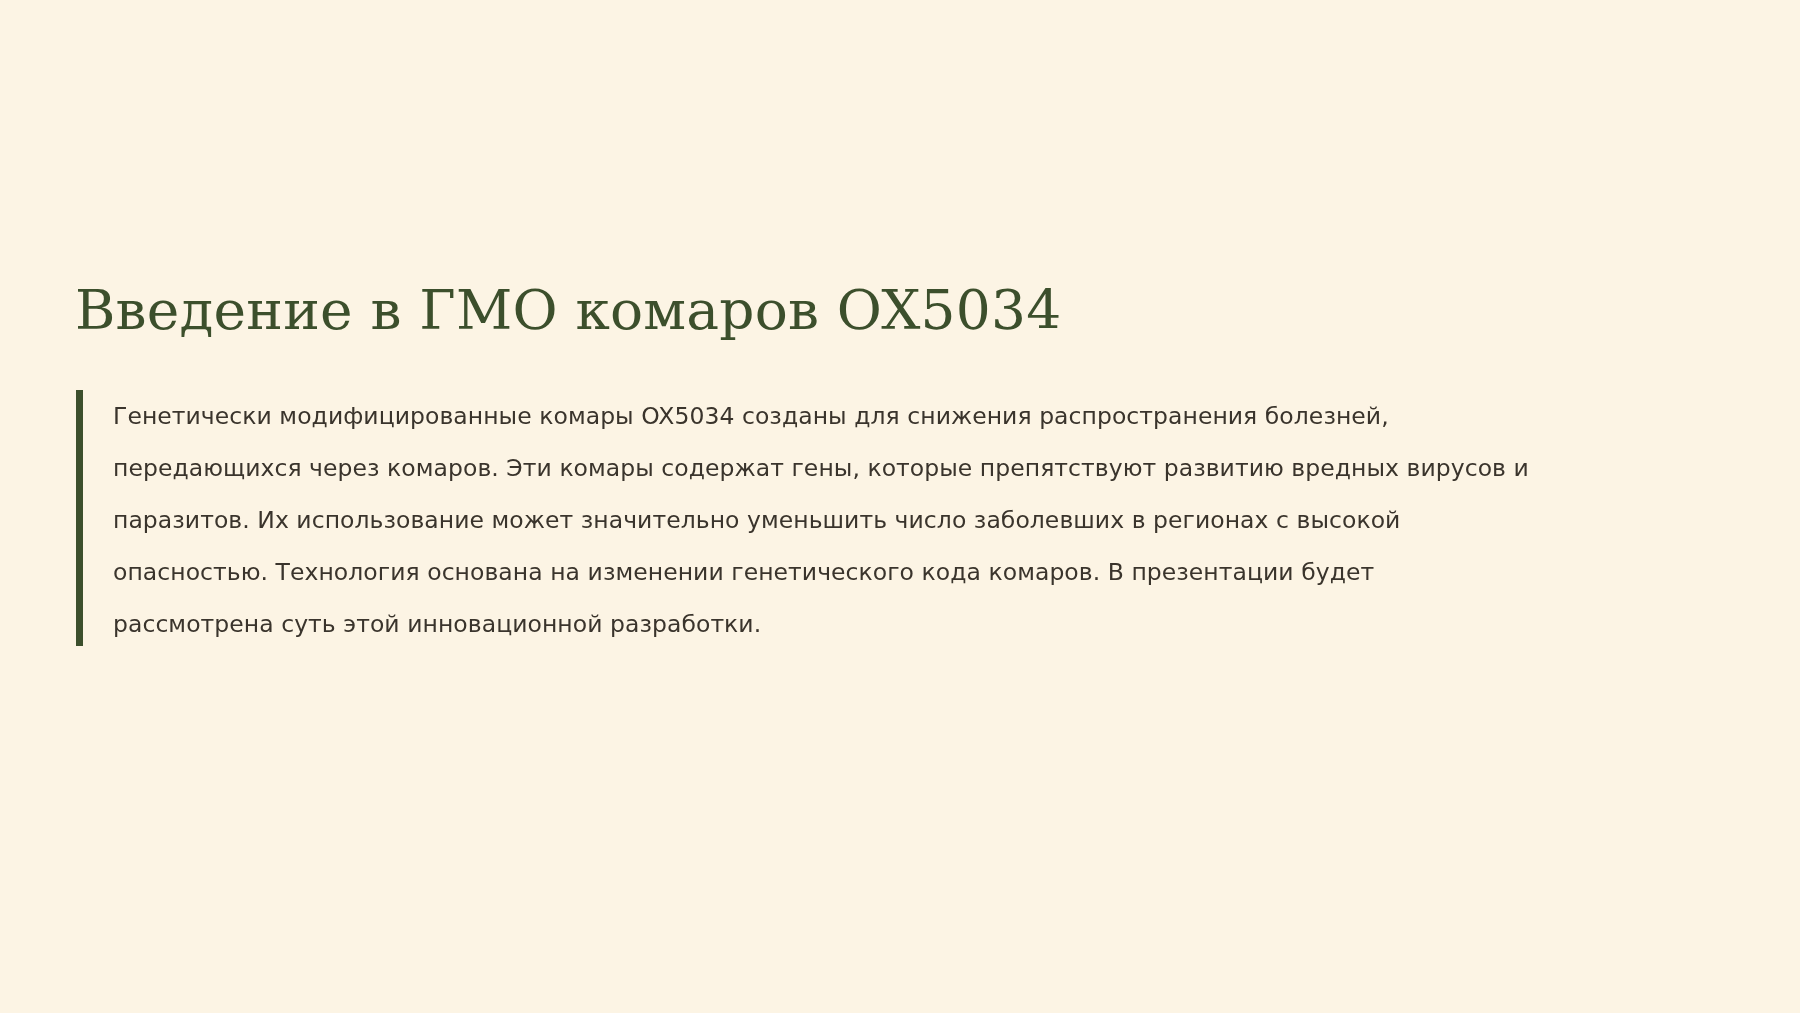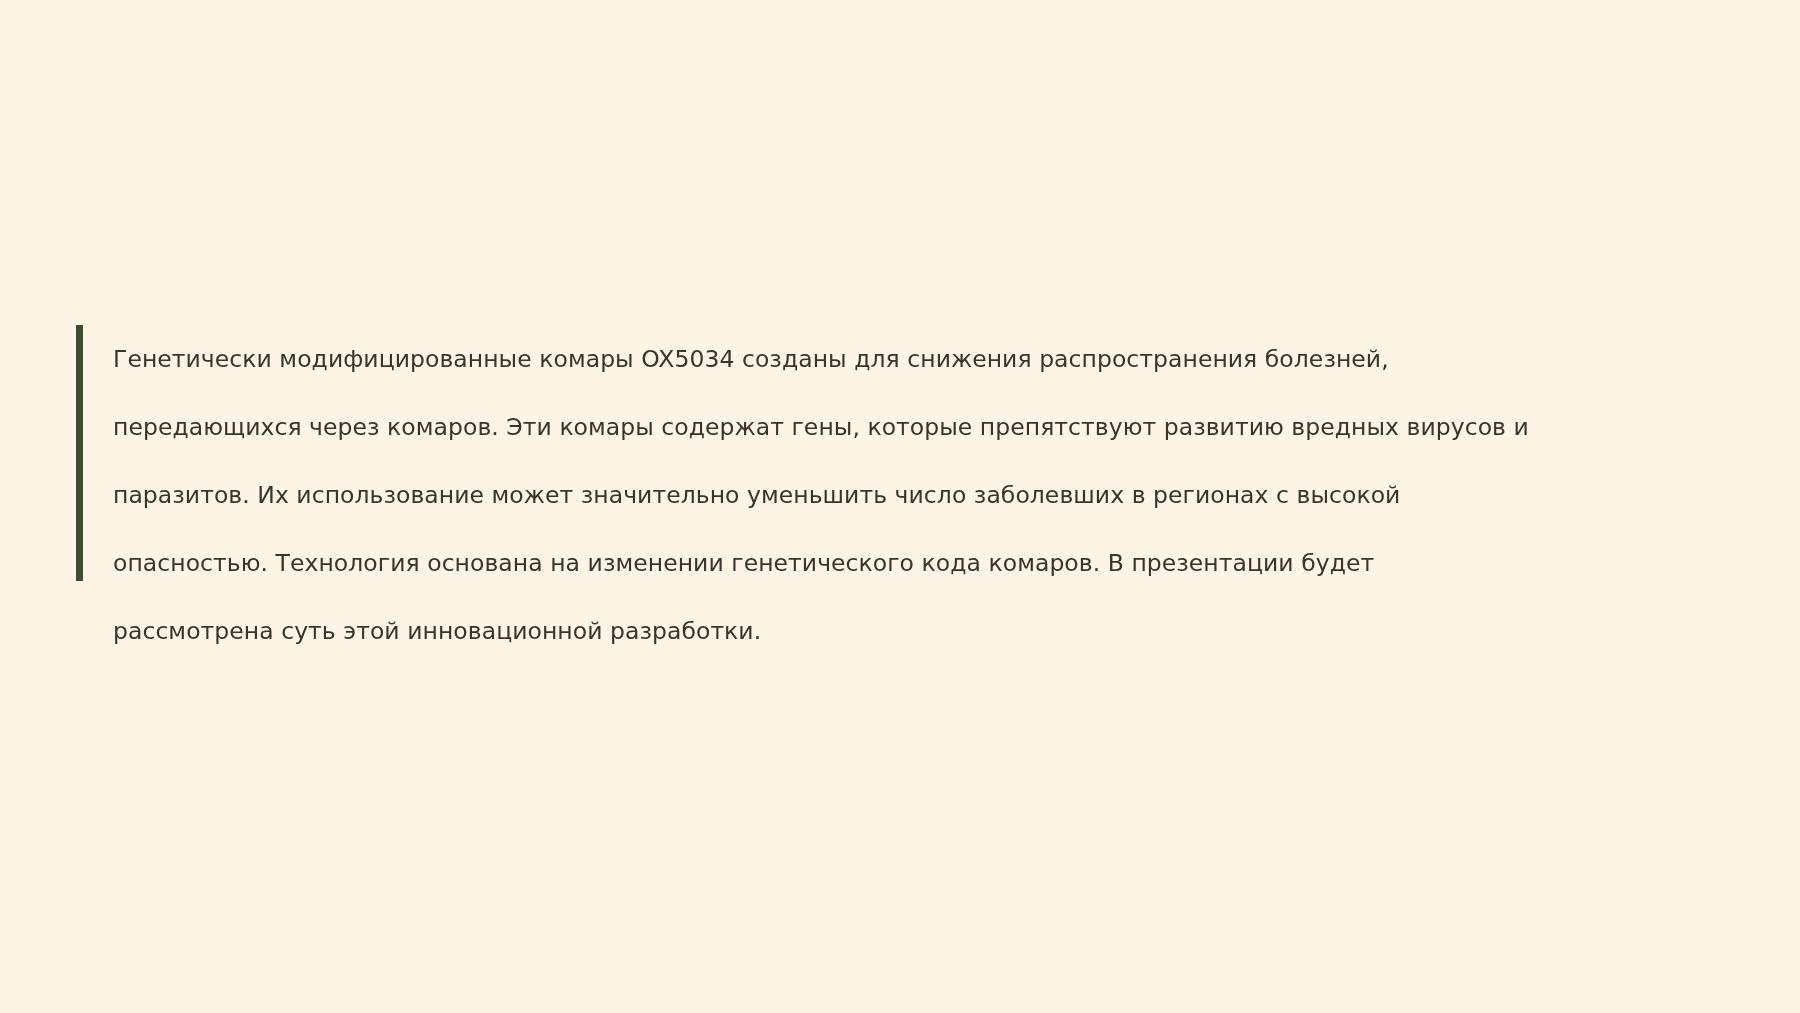--- a/index.html
+++ b/index.html
@@ -48,34 +48,35 @@
     left: 1px;
     top: 0;
     width: 7px;
     height: 256px;
     background: #3c4f2c;
   }
   .body-text {
     margin: 0;
     font-family: "DejaVu Sans", "Liberation Sans", sans-serif;
     font-size: 23.5px;
-    line-height: 68px;
+    line-height: 52px;
     color: #3a342c;
     font-weight: 400;
     max-width: 1420px;
     text-align: left;
     letter-spacing: 0.05px;
   }
 </style>
 </head>
 <body>
 
 <div class="slide">
   <div class="slide-content">
 
+    <h1 class="slide-title">Введение в ГМО комаров OX5034</h1>
 
     <div class="body-block">
       <div class="accent-bar"></div>
       <p class="body-text">Генетически модифицированные комары OX5034 созданы для снижения распространения болезней, передающихся через комаров. Эти комары содержат гены, которые препятствуют развитию вредных вирусов и паразитов. Их использование может значительно уменьшить число заболевших в регионах с высокой опасностью. Технология основана на изменении генетического кода комаров. В презентации будет рассмотрена суть этой инновационной разработки.</p>
     </div>
 
   </div>
 </div>
 
 </body></html>

